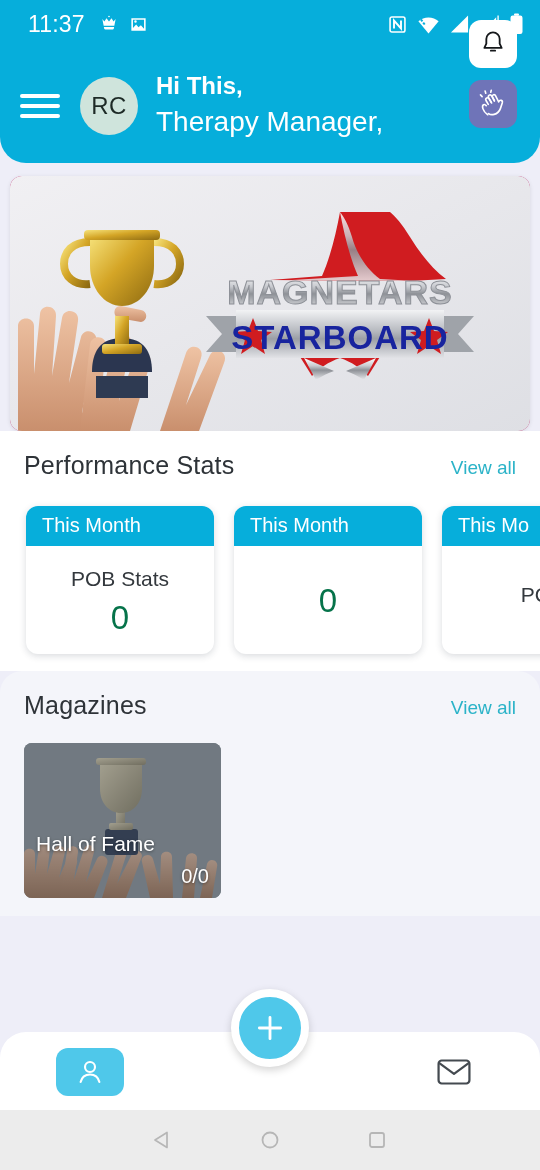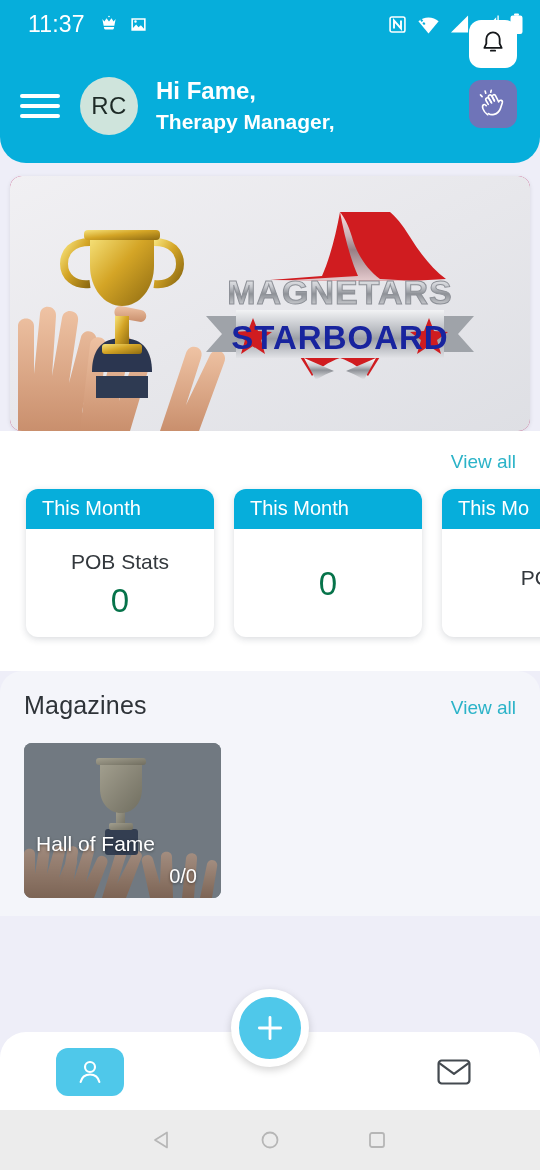--- a/index.html
+++ b/index.html
@@ -31,21 +31,21 @@
   .hamburger { width: 40px; height: 30px; display: flex; flex-direction: column;
                justify-content: space-between; padding: 3px 0; cursor: pointer; }
   .hamburger span { display: block; height: 4px; border-radius: 2px; background: #ffffff; }
   .avatar {
     width: 58px; height: 58px; border-radius: 50%; background: #cfe4dc;
     margin-left: 20px; display: flex; align-items: center; justify-content: center;
     color: #1d2a26; font-size: 24px; letter-spacing: .5px;
   }
   .greet { margin-left: 18px; color: #ffffff; line-height: 1.35; }
   .greet .l1 { font-size: 24px; font-weight: bold; }
-  .greet .l2 { font-size: 21px; font-weight: bold; }
+  .greet .l2 { font-size: 28px; font-weight: normal; }
 
   .bell-btn {
     position: absolute; top: 20px; right: 23px; width: 48px; height: 48px;
     background: #ffffff; border-radius: 12px; display: flex;
     align-items: center; justify-content: center; cursor: pointer;
   }
   .clap-btn {
     position: absolute; top: 80px; right: 23px; width: 48px; height: 48px;
     background: #6f74b8; border-radius: 12px; display: flex;
     align-items: center; justify-content: center; cursor: pointer; z-index: 6;
@@ -57,21 +57,21 @@
                  box-shadow: 0 1px 4px rgba(0,0,0,.10); }
   .banner-img { position: absolute; inset: 0; }
 
   
   .panel-white { position: absolute; top: 431px; left: 0; width: 540px; height: 240px; background: #ffffff; }
   .section-head { display: flex; align-items: baseline; padding: 0 24px; }
   .section-title { font-size: 25px; color: #2e3338; letter-spacing: .2px; }
   .view-all { margin-left: auto; font-size: 19px; color: #2bb3c8;
               cursor: pointer; }
 
-  .stats-row { display: flex; gap: 20px; padding-left: 26px; margin-top: 16px; }
+  .stats-row { display: flex; gap: 20px; padding-left: 26px; margin-top: 26px; }
   .stat-card {
     flex: 0 0 188px; height: 148px; background: #ffffff; border-radius: 12px;
     box-shadow: 0 2px 7px rgba(30,40,60,.17); overflow: hidden;
     display: flex; flex-direction: column;
   }
   .stat-head { background: #06aedb; color: #ffffff; font-size: 20px;
                padding: 8px 0 9px 16px; }
   .stat-body { flex: 1; display: flex; flex-direction: column;
                align-items: center; justify-content: center; gap: 10px; }
   .stat-label { font-size: 21px; color: #33383d; }
@@ -82,21 +82,21 @@
                background: #f4f5fa; border-top-left-radius: 22px; border-top-right-radius: 22px; }
   .mag-head { padding-top: 20px; }
   .mag-card {
     position: absolute; top: 72px; left: 24px; width: 197px; height: 155px;
     border-radius: 8px; overflow: hidden; background: #69737a; cursor: pointer;
   }
   .mag-photo { position: absolute; inset: 0; }
   .mag-shade { position: absolute; inset: 0; background: rgba(60,70,80,.34); }
   .mag-title { position: absolute; left: 12px; bottom: 42px; color: #ffffff;
                font-size: 21px; text-shadow: 0 1px 3px rgba(0,0,0,.45); }
-  .mag-count { position: absolute; right: 24px; bottom: 10px; color: #ffffff;
+  .mag-count { position: absolute; right: 12px; bottom: 10px; color: #ffffff;
                font-size: 20px; text-shadow: 0 1px 3px rgba(0,0,0,.45); }
 
   
   .bottombar {
     position: absolute; bottom: 60px; left: 0; width: 540px; height: 78px;
     background: #ffffff; border-top-left-radius: 26px; border-top-right-radius: 26px;
     display: flex; align-items: center;
   }
   .nav-person {
     position: absolute; left: 56px; top: 16px; width: 68px; height: 48px;
@@ -160,21 +160,21 @@
   <div class="header">
     <div class="hamburger">
       <span></span>
         <span></span>
         <span></span>
     </div>
     <div class="avatar">
       <span>RC</span>
     </div>
     <div class="greet">
-      <div class="l1">Hi Fame,</div>
+      <div class="l1">Hi This,</div>
       <div class="l2">Therapy Manager,</div>
     </div>
   </div>
 
   <div class="bell-btn">
     <svg width="26" height="28" viewBox="0 0 24 26" fill="none" stroke="#15181b" stroke-width="1.7" stroke-linecap="round" stroke-linejoin="round">
       <path d="M12 2.2a6.2 6.2 0 0 0-6.2 6.2v4.3L4 16.6h16l-1.8-3.9V8.4A6.2 6.2 0 0 0 12 2.2z"></path>
       <path d="M10 19.2h4"></path>
     </svg>
   </div>
@@ -259,20 +259,21 @@
           <path d="M243 142l5 13 14 1-11 8 4 14-12-8-12 8 4-14-11-8 14-1z"></path>
           <path d="M419 142l5 13 14 1-11 8 4 14-12-8-12 8 4-14-11-8 14-1z"></path>
         </g>
         <text x="330" y="173" text-anchor="middle" font-family="Liberation Sans, sans-serif" font-size="33" font-weight="bold" letter-spacing="1" fill="#18249e">STARBOARD</text>
       </g>
     </svg>
   </div>
 
   <div class="panel-white">
     <div class="section-head" style="padding-top:20px;">
+      <span class="section-title">Performance Stats</span>
       <span class="view-all">View all</span>
     </div>
     <div class="stats-row">
       <div class="stat-card">
         <div class="stat-head">This Month</div>
         <div class="stat-body">
           <div class="stat-label">POB Stats</div>
           <div class="stat-value">0</div>
         </div>
       </div>

